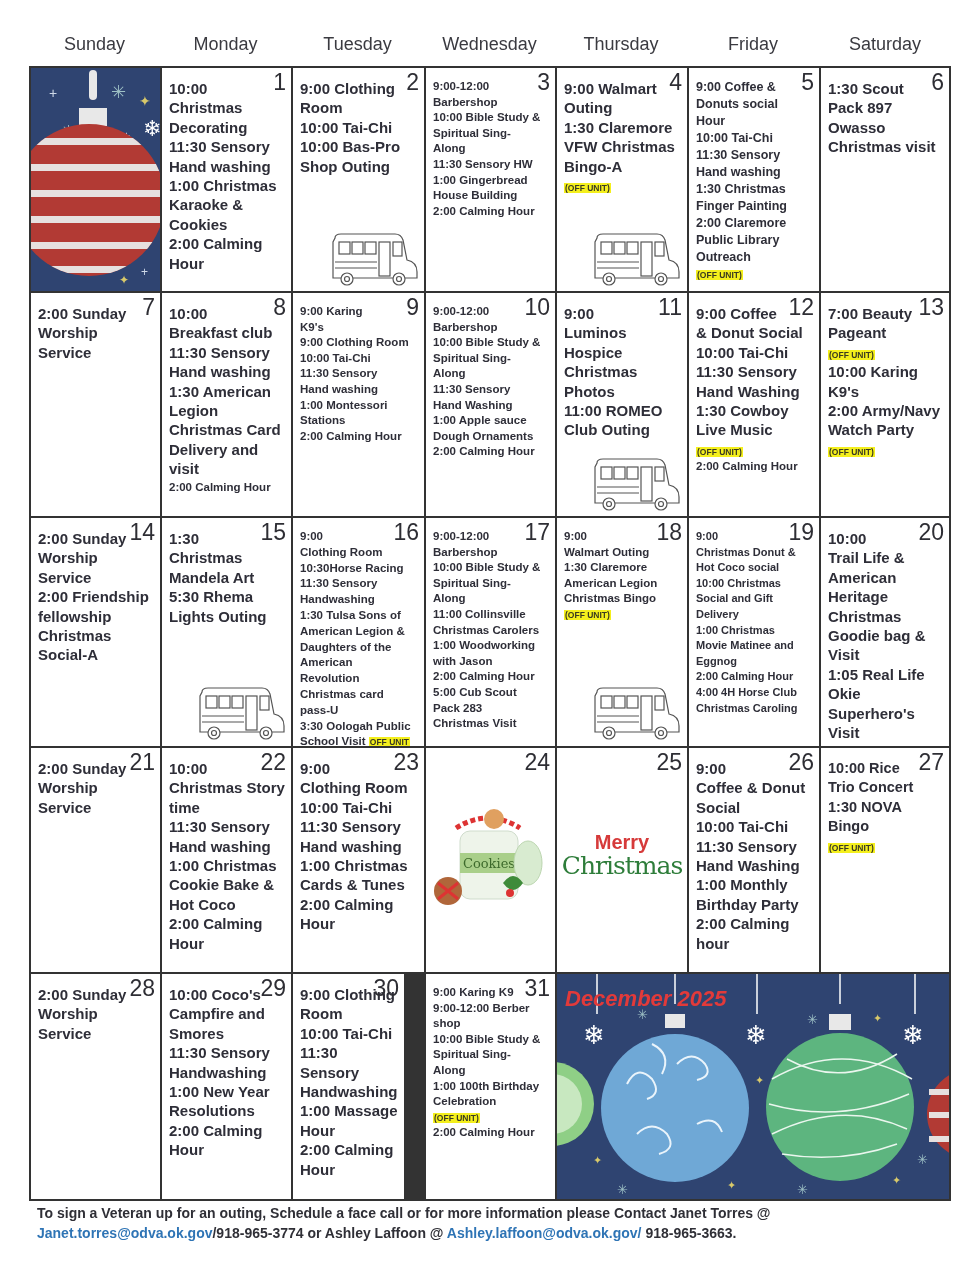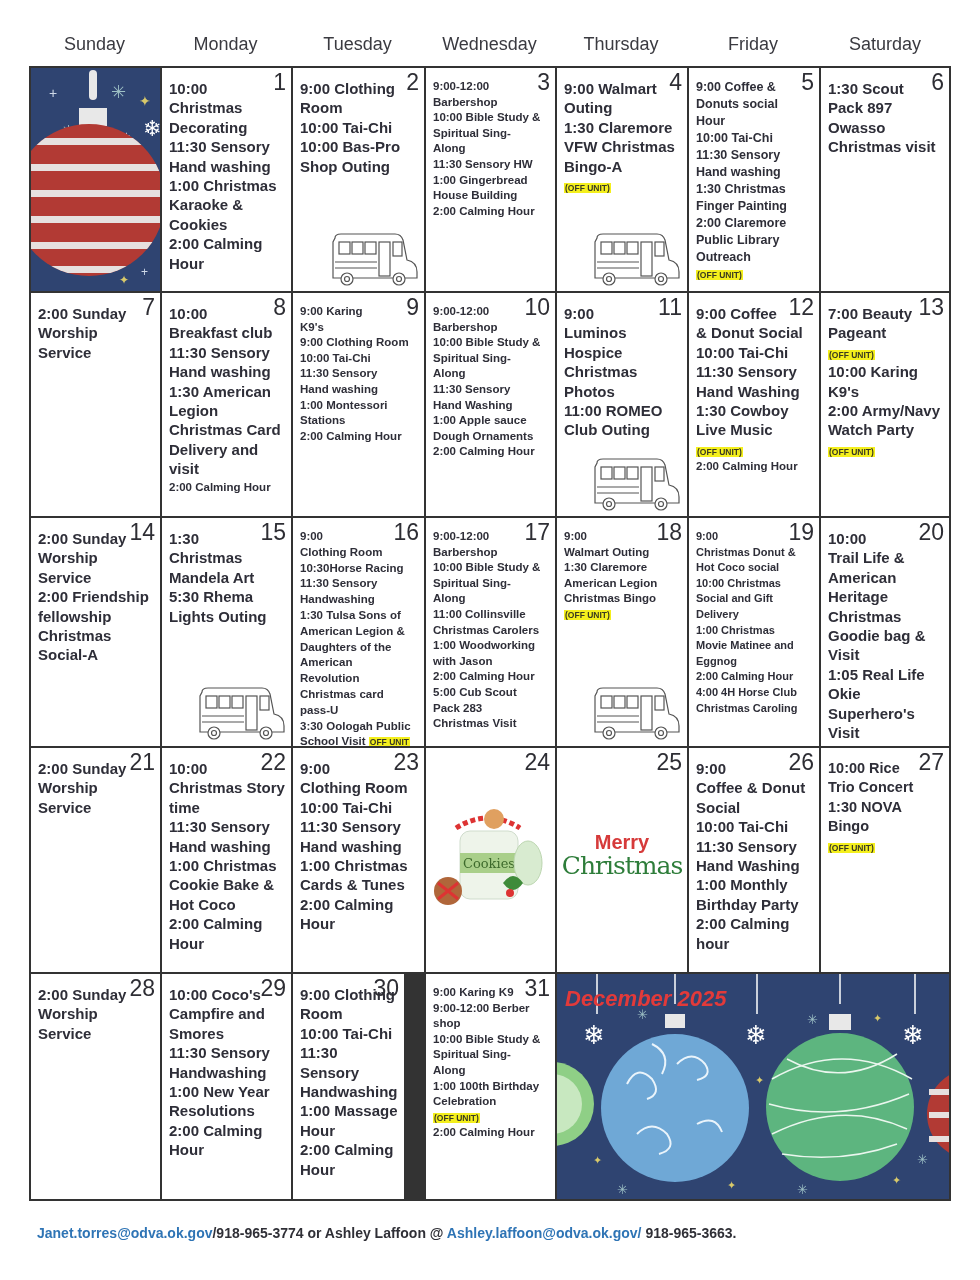--- a/index.html
+++ b/index.html
@@ -557,15 +557,15 @@
           <text x="80" y="45">✳</text>
         </g>
     </svg>
     <div class="banner-title">
       <div>December 2025</div>
     </div>
   </div>
 </div>
 
 <div class="footer">
-  <br>
+  <span>To sign a Veteran up for an outing, Schedule a face call or for more information please Contact Janet Torres @</span><br>
   <a class="link">Janet.torres@odva.ok.gov</a><span>/918-965-3774 or Ashley Laffoon @ </span><a class="link">Ashley.laffoon@odva.ok.gov/</a><span> 918-965-3663.</span>
 </div>
 
 </body></html>

